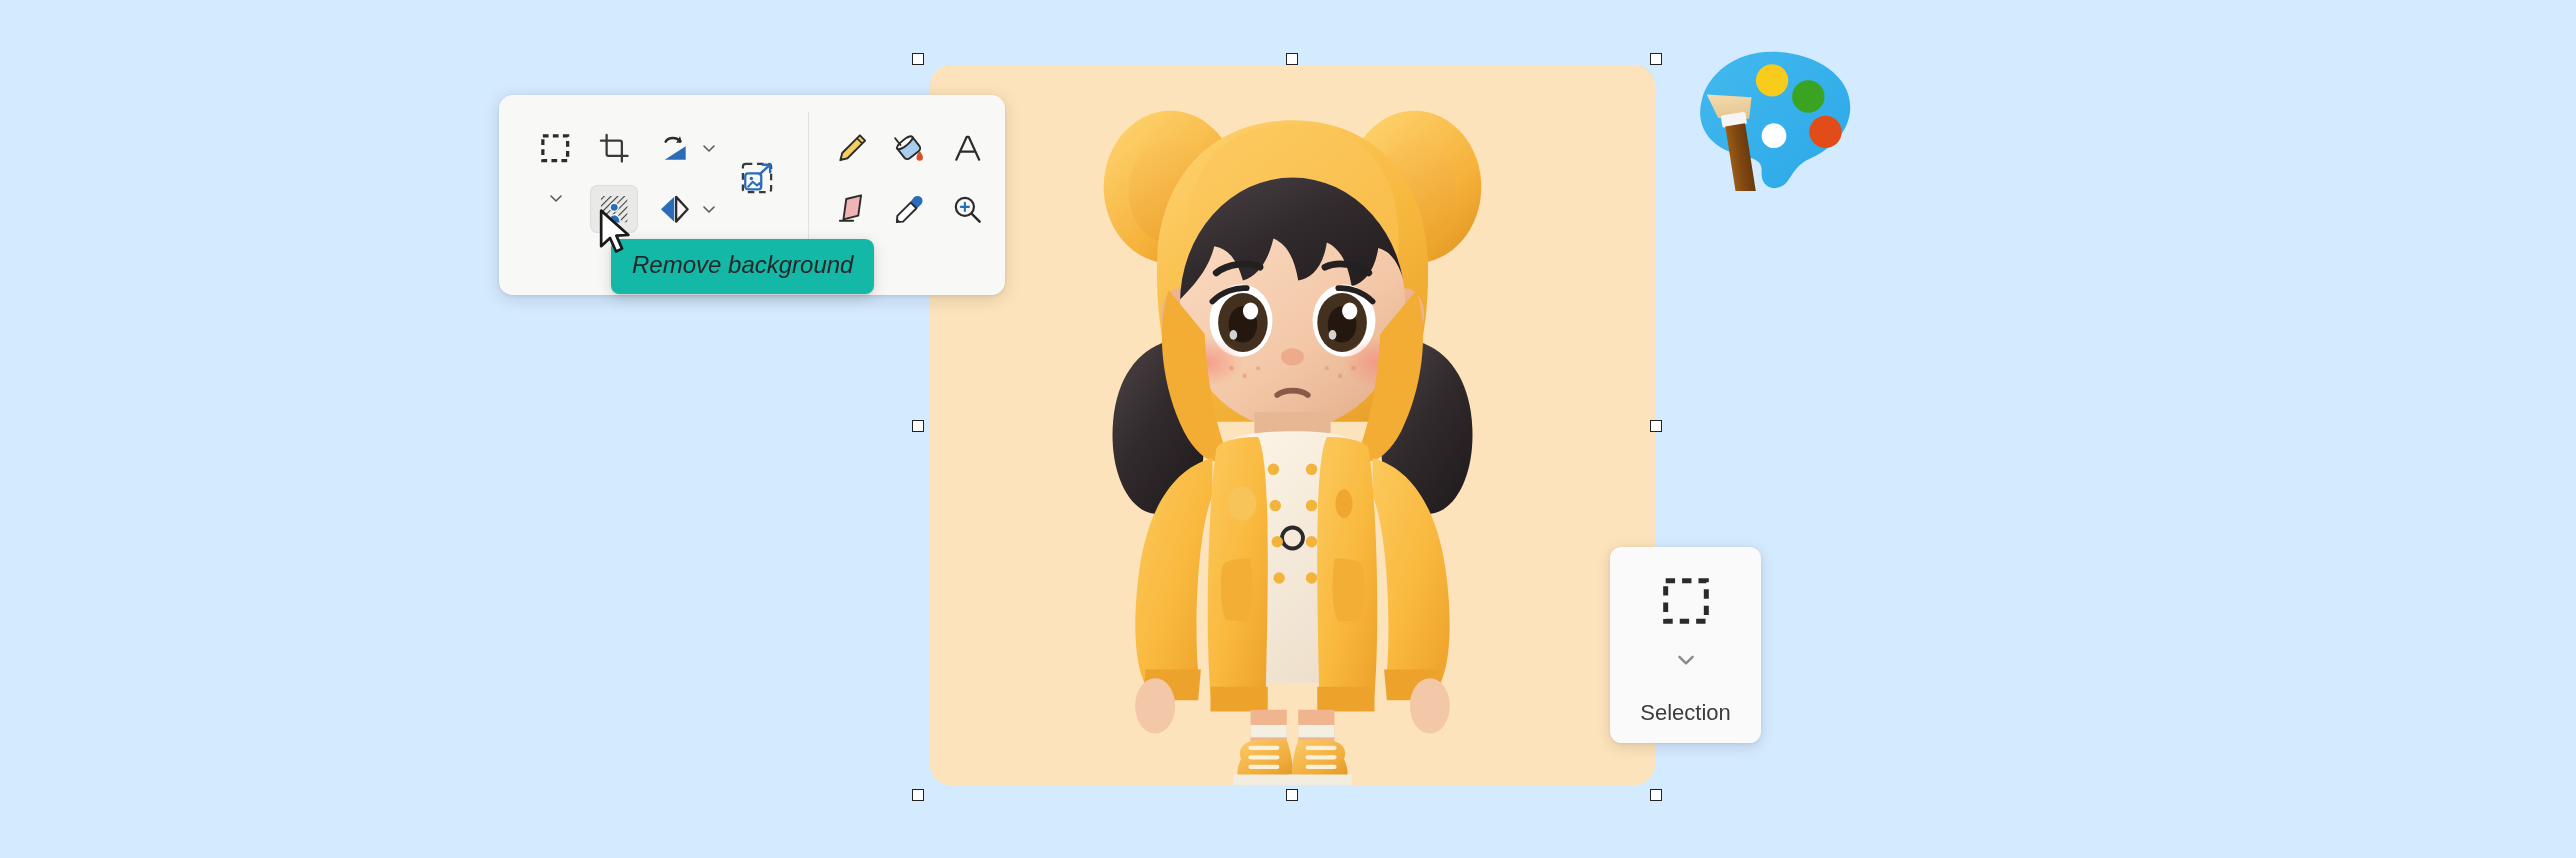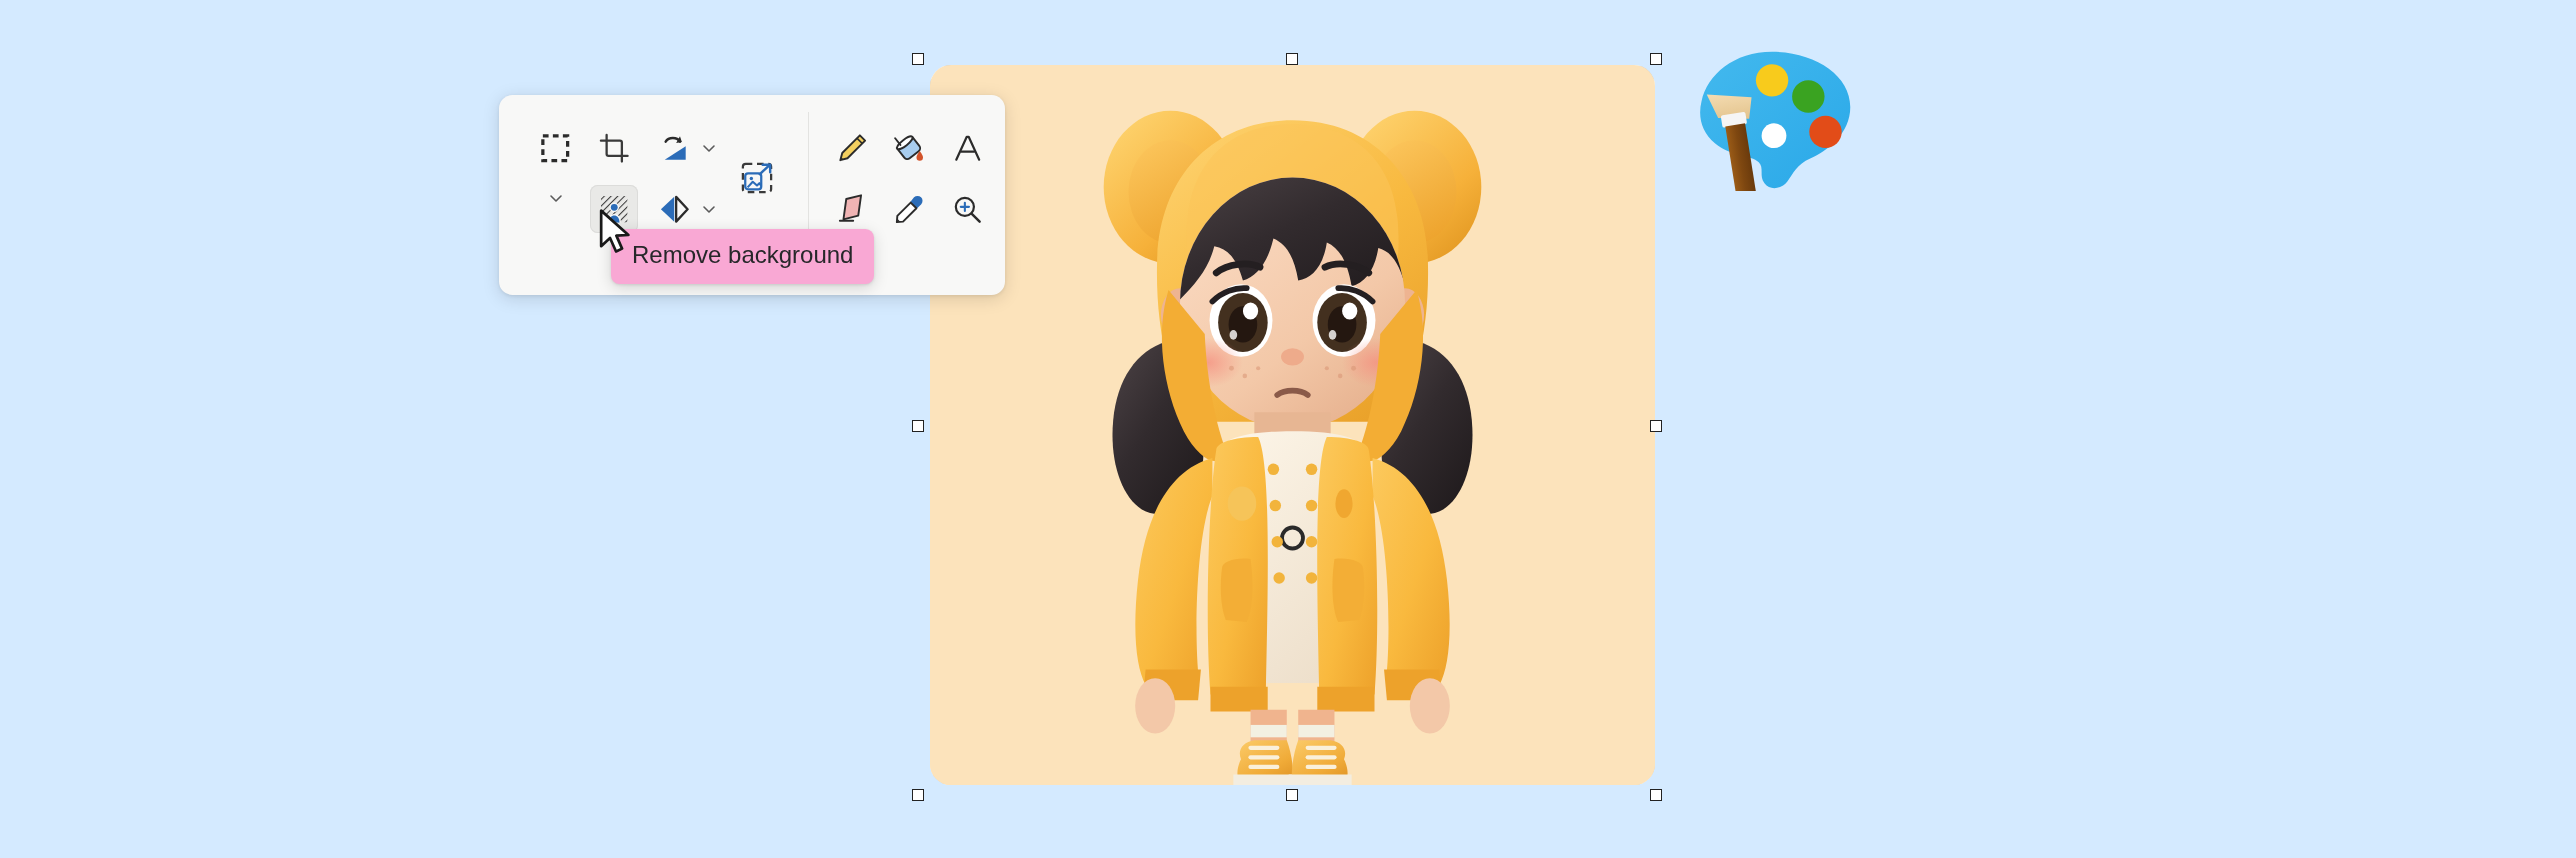--- a/index.html
+++ b/index.html
@@ -60,25 +60,25 @@
   .chev { position:absolute; width:25px; height:25px; display:flex; align-items:center; justify-content:center; }
   .chev svg { width:16px; height:16px; }
 
   #tools-label {
     position:absolute; left:0; right:0; bottom:15.3px;
     text-align:center; font-size:22px; color:#3a3a38; letter-spacing:0.1px;
   }
 
   
   #tooltip {
-    position:absolute; left:611px; top:229px;
+    position:absolute; left:611px; top:239px;
     padding:12.4px 21px 14.3px 21px;
-    background:#f9a8d4; border-radius:8.6px;
+    background:#14b8a6; border-radius:8.6px;
     box-shadow:0 3.8px 15.3px rgba(0,0,0,.15), 0 1px 2.9px rgba(0,0,0,.10);
-    font-size:24px; color:#27272a; white-space:nowrap; z-index:60;
+    font-size:24px; color:#27272a; white-space:nowrap; z-index:60;font-style:italic;
   }
 
   
   #cursor { position:absolute; left:598px; top:209px; width:38px; height:46px; z-index:70; }
 
   
   #sel-card {
     position:absolute; left:1610px; top:547px; width:151px; height:196px;
     background:#fafafa; border-radius:11.4px;
     box-shadow:0 3.8px 15.3px rgba(0,0,0,.12), 0 1px 3.8px rgba(0,0,0,.07);
@@ -428,20 +428,31 @@
 
     <div id="tools-label">Tools</div>
   </div>
 
   <div id="tooltip">Remove background</div>
 
   <svg id="cursor" viewBox="0 0 24 29">
     <path d="M2 1 L2 23.5 L7.6 18.3 L11.4 26.8 L15.2 25 L11.6 16.8 L19.2 16.4 Z" fill="#ffffff" stroke="#1a1a1a" stroke-width="1.7" stroke-linejoin="round"></path>
   </svg>
 
+  <div id="sel-card">
+    <svg id="sel-icon" width="50" height="50" viewBox="0 0 32 32">
+      <rect x="3" y="3" width="26" height="26" fill="none" stroke="#2b2b2b" stroke-width="3.2" stroke-dasharray="6 4.5"></rect>
+    </svg>
+    <div id="sel-chev">
+      <svg viewBox="0 0 16 16" width="21" height="21">
+        <path d="M3 6 L8 11 L13 6" fill="none" stroke="#8a8a8a" stroke-width="1.8" stroke-linecap="round" stroke-linejoin="round"></path>
+      </svg>
+    </div>
+    <div id="sel-label">Selection</div>
+  </div>
 
   <svg id="paint-logo" viewBox="0 0 172 152">
     <defs>
       <linearGradient id="pal" x1="0" y1="0" x2="1" y2="1">
         <stop offset="0%" stop-color="#43b9ee"></stop>
           <stop offset="100%" stop-color="#2aa8e8"></stop>
       </linearGradient>
       <linearGradient id="brh" x1="0" y1="0" x2="0" y2="1">
         <stop offset="0%" stop-color="#f4dcb2"></stop>
           <stop offset="100%" stop-color="#e3c38c"></stop>

